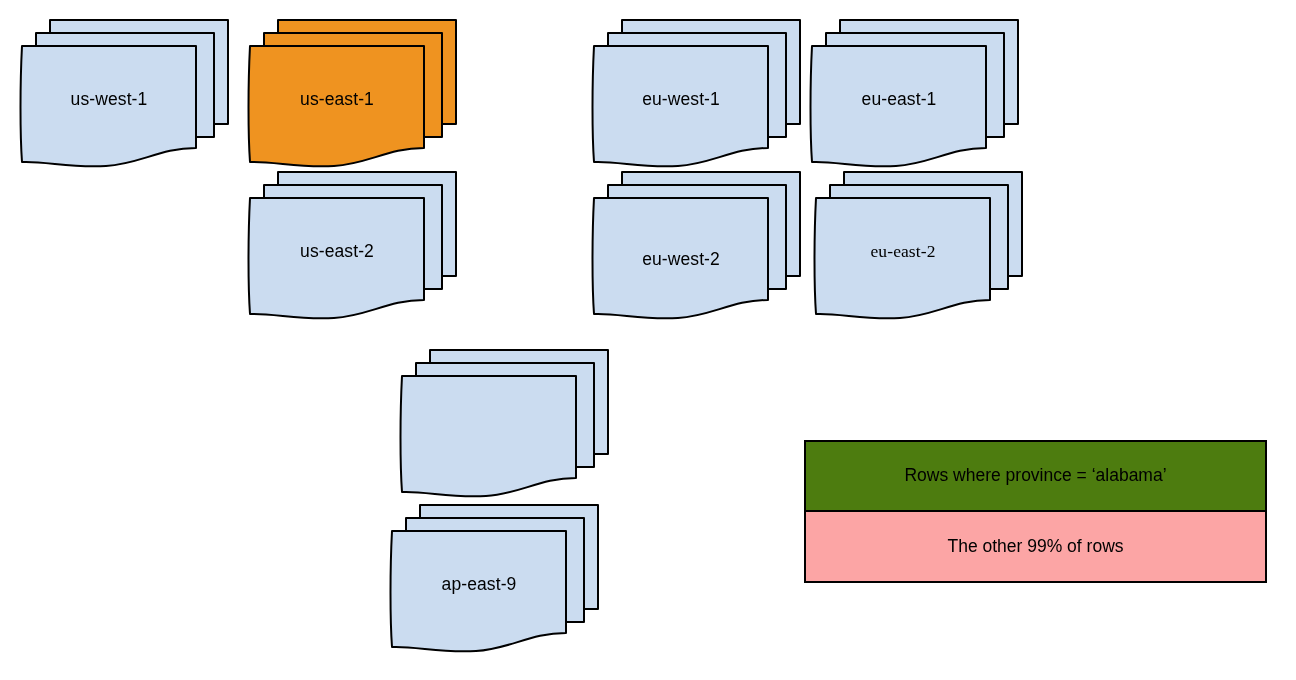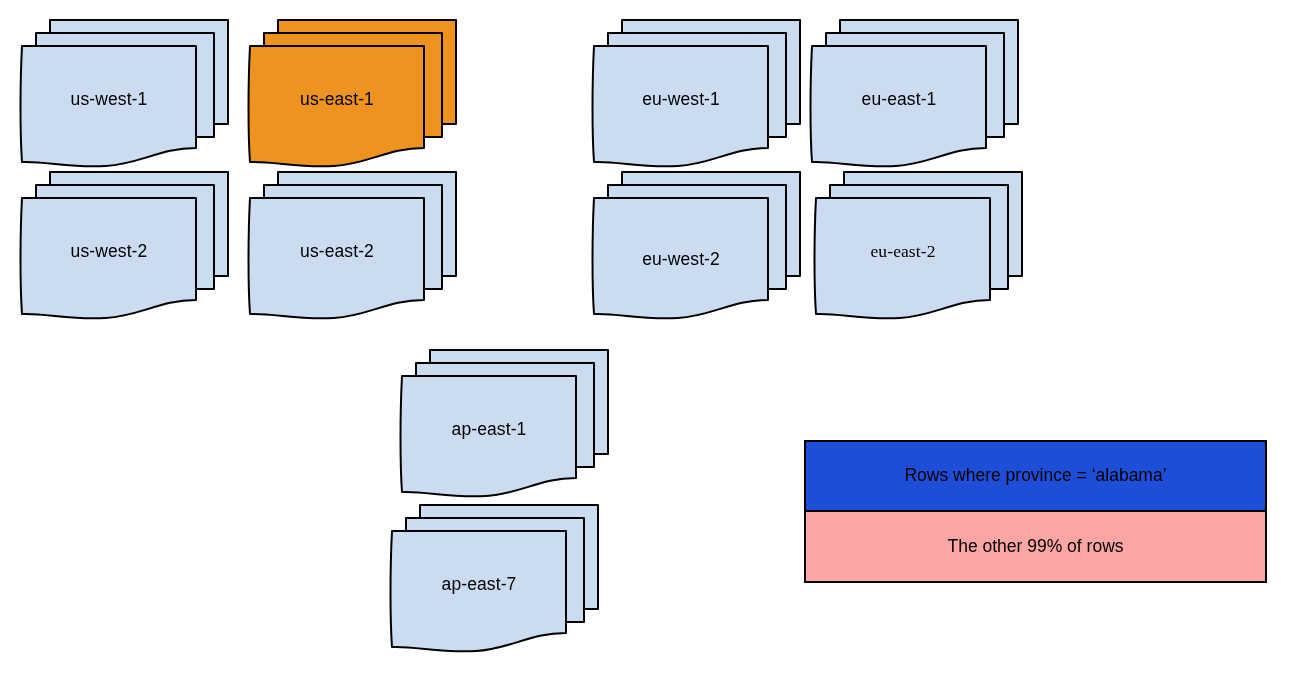--- a/index.html
+++ b/index.html
@@ -68,21 +68,21 @@
     height: 50%;
     display: flex;
     align-items: center;
     justify-content: center;
     box-sizing: border-box;
     font-size: 17.5px;
     color: #000000;
     white-space: nowrap;
   }
   .legend-row.top {
-    background: #1d4ed8;
+    background: #4d7c0f;
     border-bottom: 2px solid #000000;
   }
   .legend-row.bottom {
     background: #fca5a5;
   }
 </style>
 </head>
 <body>
 
 <div id="canvas">
@@ -119,30 +119,20 @@
     <div class="stack" style="left: 810px; top: 18px;">
       <svg viewBox="0 0 205 155" width="205" height="155">
         <rect x="30" y="2" width="178" height="104" fill="#cbdcf0" stroke="#000000" stroke-width="2" stroke-linejoin="round"></rect>
         <rect x="16" y="15" width="178" height="104" fill="#cbdcf0" stroke="#000000" stroke-width="2" stroke-linejoin="round"></rect>
         <g transform="translate(0,26)">
           <path d="M 2 2 L 176 2 L 176 104 C 140 104 120 120 86 122 C 52 124 30 118 6 118 L 2 118 C 0 90 0 40 2 2 Z" fill="#cbdcf0" stroke="#000000" stroke-width="2" stroke-linejoin="round"></path>
         </g>
       </svg>
       <div class="stack-label" style="top: 26px;">eu-east-1</div>
     </div>
-    <div class="stack" style="left: 20px; top: 170px;">
-      <svg viewBox="0 0 205 155" width="205" height="155">
-        <rect x="30" y="2" width="178" height="104" fill="#cbdcf0" stroke="#000000" stroke-width="2" stroke-linejoin="round"></rect>
-        <rect x="16" y="15" width="178" height="104" fill="#cbdcf0" stroke="#000000" stroke-width="2" stroke-linejoin="round"></rect>
-        <g transform="translate(0,26)">
-          <path d="M 2 2 L 176 2 L 176 104 C 140 104 120 120 86 122 C 52 124 30 118 6 118 L 2 118 C 0 90 0 40 2 2 Z" fill="#cbdcf0" stroke="#000000" stroke-width="2" stroke-linejoin="round"></path>
-        </g>
-      </svg>
-      <div class="stack-label" style="top: 26px;">us-west-2</div>
-    </div>
     <div class="stack" style="left: 248px; top: 170px; padding-left: 48px;">
       <svg viewBox="0 0 205 155" width="205" height="155">
         <rect x="30" y="2" width="178" height="104" fill="#cbdcf0" stroke="#000000" stroke-width="2" stroke-linejoin="round"></rect>
         <rect x="16" y="15" width="178" height="104" fill="#cbdcf0" stroke="#000000" stroke-width="2" stroke-linejoin="round"></rect>
         <g transform="translate(0,26)">
           <path d="M 2 2 L 176 2 L 176 104 C 140 104 120 120 86 122 C 52 124 30 118 6 118 L 2 118 C 0 90 0 40 2 2 Z" fill="#cbdcf0" stroke="#000000" stroke-width="2" stroke-linejoin="round"></path>
         </g>
       </svg>
       <div class="stack-label" style="top: 26px;">us-east-2</div>
     </div>
@@ -167,31 +157,30 @@
       <div class="stack-label" style="top: 26px;">eu-east-2</div>
     </div>
     <div class="stack" style="left: 400px; top: 348px;">
       <svg viewBox="0 0 205 155" width="205" height="155">
         <rect x="30" y="2" width="178" height="104" fill="#cbdcf0" stroke="#000000" stroke-width="2" stroke-linejoin="round"></rect>
         <rect x="16" y="15" width="178" height="104" fill="#cbdcf0" stroke="#000000" stroke-width="2" stroke-linejoin="round"></rect>
         <g transform="translate(0,26)">
           <path d="M 2 2 L 176 2 L 176 104 C 140 104 120 120 86 122 C 52 124 30 118 6 118 L 2 118 C 0 90 0 40 2 2 Z" fill="#cbdcf0" stroke="#000000" stroke-width="2" stroke-linejoin="round"></path>
         </g>
       </svg>
-      <div class="stack-label" style="top: 26px;">ap-east-1</div>
     </div>
     <div class="stack" style="left: 390px; top: 503px;">
       <svg viewBox="0 0 205 155" width="205" height="155">
         <rect x="30" y="2" width="178" height="104" fill="#cbdcf0" stroke="#000000" stroke-width="2" stroke-linejoin="round"></rect>
         <rect x="16" y="15" width="178" height="104" fill="#cbdcf0" stroke="#000000" stroke-width="2" stroke-linejoin="round"></rect>
         <g transform="translate(0,26)">
           <path d="M 2 2 L 176 2 L 176 104 C 140 104 120 120 86 122 C 52 124 30 118 6 118 L 2 118 C 0 90 0 40 2 2 Z" fill="#cbdcf0" stroke="#000000" stroke-width="2" stroke-linejoin="round"></path>
         </g>
       </svg>
-      <div class="stack-label" style="top: 26px;">ap-east-7</div>
+      <div class="stack-label" style="top: 26px;">ap-east-9</div>
     </div>
   </div>
 
 <div class="legend">
   <div class="legend-row top">
     <span>Rows where province = ‘alabama’</span>
   </div>
   <div class="legend-row bottom">
     <span>The other 99% of rows</span>
   </div>

